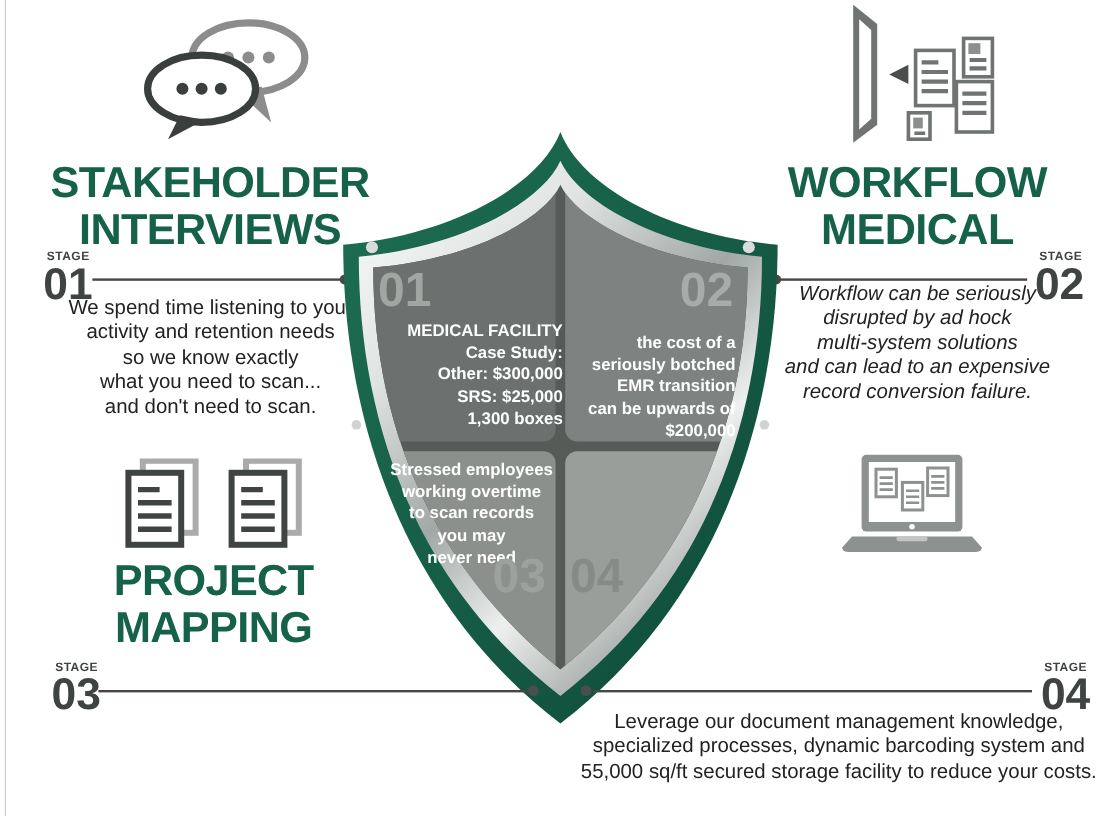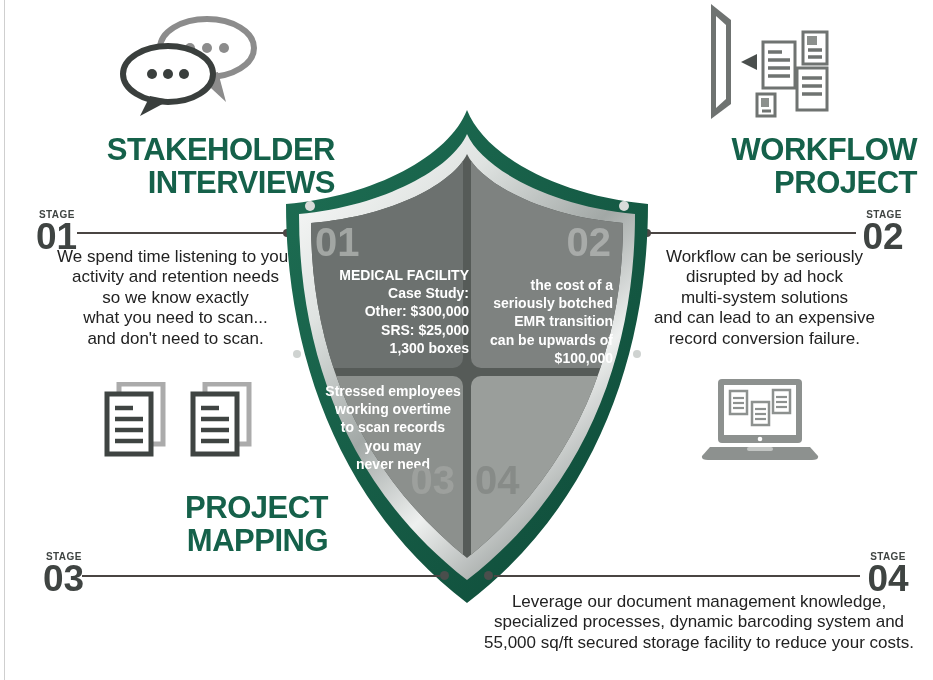--- a/index.html
+++ b/index.html
@@ -5,22 +5,22 @@
   html,body{margin:0;padding:0;background:#ffffff;}
   #canvas{
     position:relative;width:933px;height:680px;background:#ffffff;overflow:hidden;
     font-family:"Liberation Sans", sans-serif;color:#231f20;
   }
   .abs{position:absolute;}
   .pre{white-space:pre-line;}
   .left-rule{left:4px;top:0;width:1px;height:680px;background:#cfcfcf;}
 
   .big-title{
-    font-size:31px;font-weight:700;line-height:1.08;letter-spacing:-0.5px;
-    color:#15614a;text-align:right;
+    font-size:36px;font-weight:700;line-height:1.08;letter-spacing:-0.5px;
+    color:#15614a;text-align:center;
   }
   .stage-label{font-size:10px;font-weight:700;letter-spacing:0.4px;color:#3f4442;}
   .stage-number{font-size:37px;font-weight:700;line-height:0.9;color:#3f4442;}
   .stage-line{height:2px;background:#4a4543;}
   .stage-dot{width:8px;height:8px;border-radius:50%;background:#4c4745;}
   .stage-dot.big{width:9px;height:9px;background:#4a4e4c;}
   .body-copy{font-size:17px;line-height:1.2;text-align:center;color:#222222;}
 
   .shield{left:283px;top:106px;width:368px;height:500px;}
   .q-number{font-size:40px;font-weight:700;line-height:1;color:#a2a6a3;}
@@ -81,26 +81,26 @@
           <line x1="105" y1="90" x2="125" y2="90"></line>
         <line x1="111" y1="46" x2="125" y2="46"></line>
           <line x1="111" y1="53" x2="125" y2="53"></line>
       </g>
       <rect x="110" y="32" width="10" height="9" fill="#8c908d"></rect>
       <rect x="64" y="94" width="8" height="9" fill="#8c908d"></rect>
       <line x1="65" y1="107" x2="74" y2="107" stroke="#6f7371" stroke-width="3"></line>
     </svg>
   </div>
   <div class="abs big-title pre" style="left:612px;top:133px;width:305px;">WORKFLOW
-PROJECT</div>
+MEDICAL</div>
   <div class="abs stage-label" style="left:863px;top:209px;width:42px;text-align:center;">STAGE</div>
   <div class="abs stage-number" style="left:860px;top:220px;width:46px;text-align:center;">02</div>
   <div class="abs stage-line" style="left:650px;top:232px;width:206px;"></div>
   <div class="abs stage-dot" style="left:643px;top:229px;"></div>
-  <div class="abs body-copy pre" style="left:612px;top:247px;width:305px;">Workflow can be seriously
+  <div class="abs body-copy pre" style="left:612px;top:235px;width:305px;font-style:italic;">Workflow can be seriously
 disrupted by ad hock
 multi-system solutions
 and can lead to an expensive
 record conversion failure.</div>
 
   <div class="abs shield">
     <svg width="368" height="500" viewBox="0 0 368 500">
       <defs>
         <linearGradient id="greenGrad" x1="0" y1="0" x2="1" y2="1">
           <stop offset="0" stop-color="#1e6f54"></stop>
@@ -137,21 +137,21 @@
 Case Study:
 Other: $300,000
 SRS: $25,000
 1,300 boxes</div>
 
     <div class="abs q-number ta-r" style="left:200px;top:116px;width:128px;color:#a8aba9;">02</div>
     <div class="abs q-text pre ta-r" style="left:170px;top:170px;width:160px;">the cost of a
 seriously botched
 EMR transition
 can be upwards of
-$100,000</div>
+$200,000</div>
 
     <div class="abs q-text pre ta-c" style="left:35px;top:276px;width:150px;">Stressed employees
 working overtime
 to scan records
 you may
 never need</div>
     <div class="abs q-number ta-r" style="left:60px;top:354px;width:112px;color:#9da09d;">03</div>
 
     <div class="abs q-number ta-l" style="left:192px;top:354px;color:#878b88;">04</div>
   </div>
@@ -169,21 +169,21 @@
       <g transform="translate(86,0)">
         <rect x="22" y="2" width="44" height="60" fill="#ffffff" stroke="#ababab" stroke-width="5"></rect>
         <rect x="10" y="12" width="44" height="60" fill="#ffffff" stroke="#3f4442" stroke-width="5"></rect>
         <line x1="18" y1="26" x2="36" y2="26" stroke="#3f4442" stroke-width="4.5"></line>
         <line x1="18" y1="37" x2="46" y2="37" stroke="#3f4442" stroke-width="4.5"></line>
         <line x1="18" y1="48" x2="46" y2="48" stroke="#3f4442" stroke-width="4.5"></line>
         <line x1="18" y1="59" x2="46" y2="59" stroke="#3f4442" stroke-width="4.5"></line>
       </g>
     </svg>
   </div>
-  <div class="abs big-title pre" style="left:28px;top:491px;width:300px;">PROJECT
+  <div class="abs big-title pre" style="left:28px;top:465px;width:300px;">PROJECT
 MAPPING</div>
   <div class="abs stage-label" style="left:46px;top:551px;">STAGE</div>
   <div class="abs stage-number" style="left:43px;top:562px;">03</div>
   <div class="abs stage-line" style="left:82px;top:575px;width:358px;"></div>
   <div class="abs stage-dot big" style="left:440px;top:571px;"></div>
 
   <div class="abs" style="left:700px;top:377px;width:120px;height:92px;">
     <svg width="120" height="92" viewBox="0 0 120 92">
       <rect x="18" y="2" width="84" height="64" rx="4" fill="#8d918f"></rect>
       <rect x="24" y="8" width="72" height="50" fill="#ffffff"></rect>

